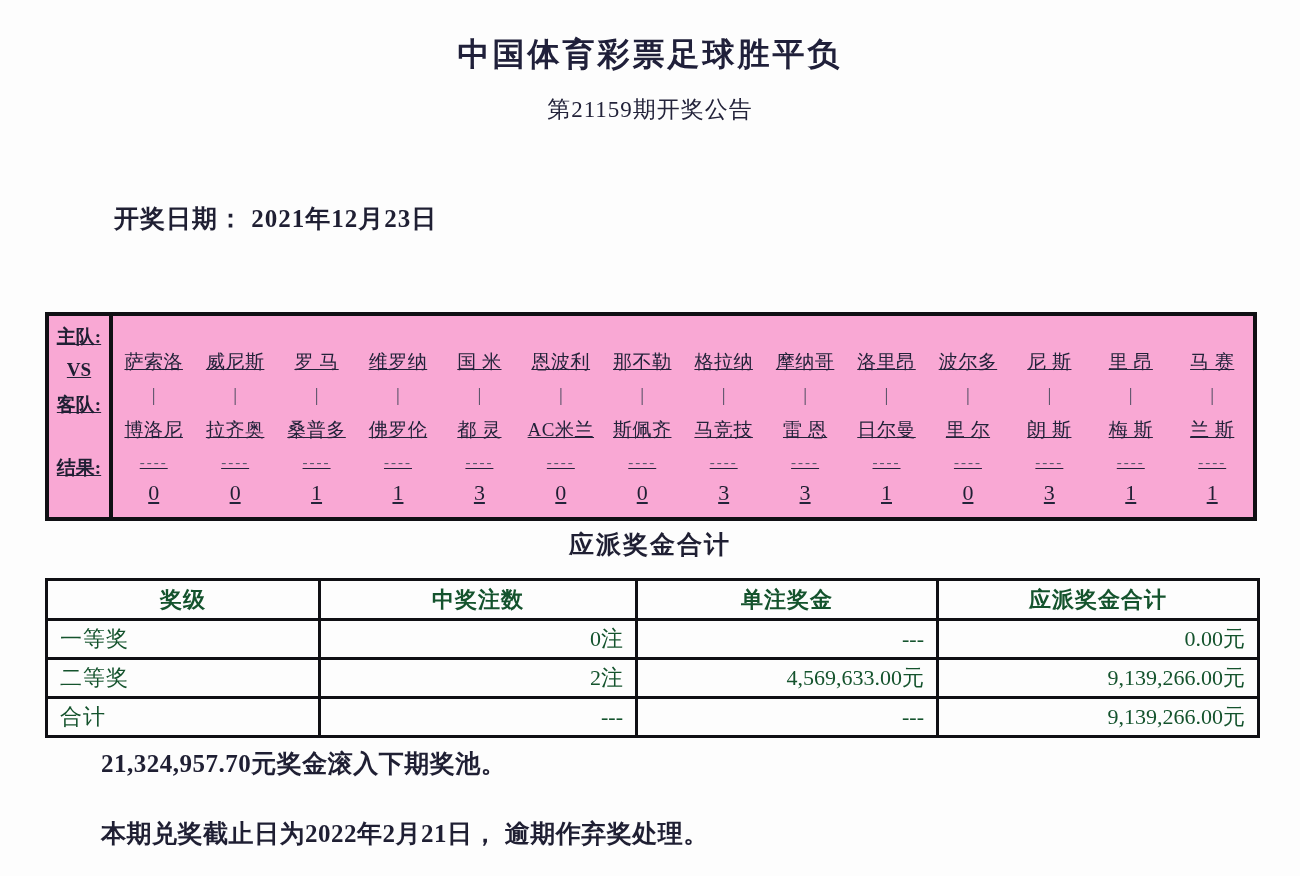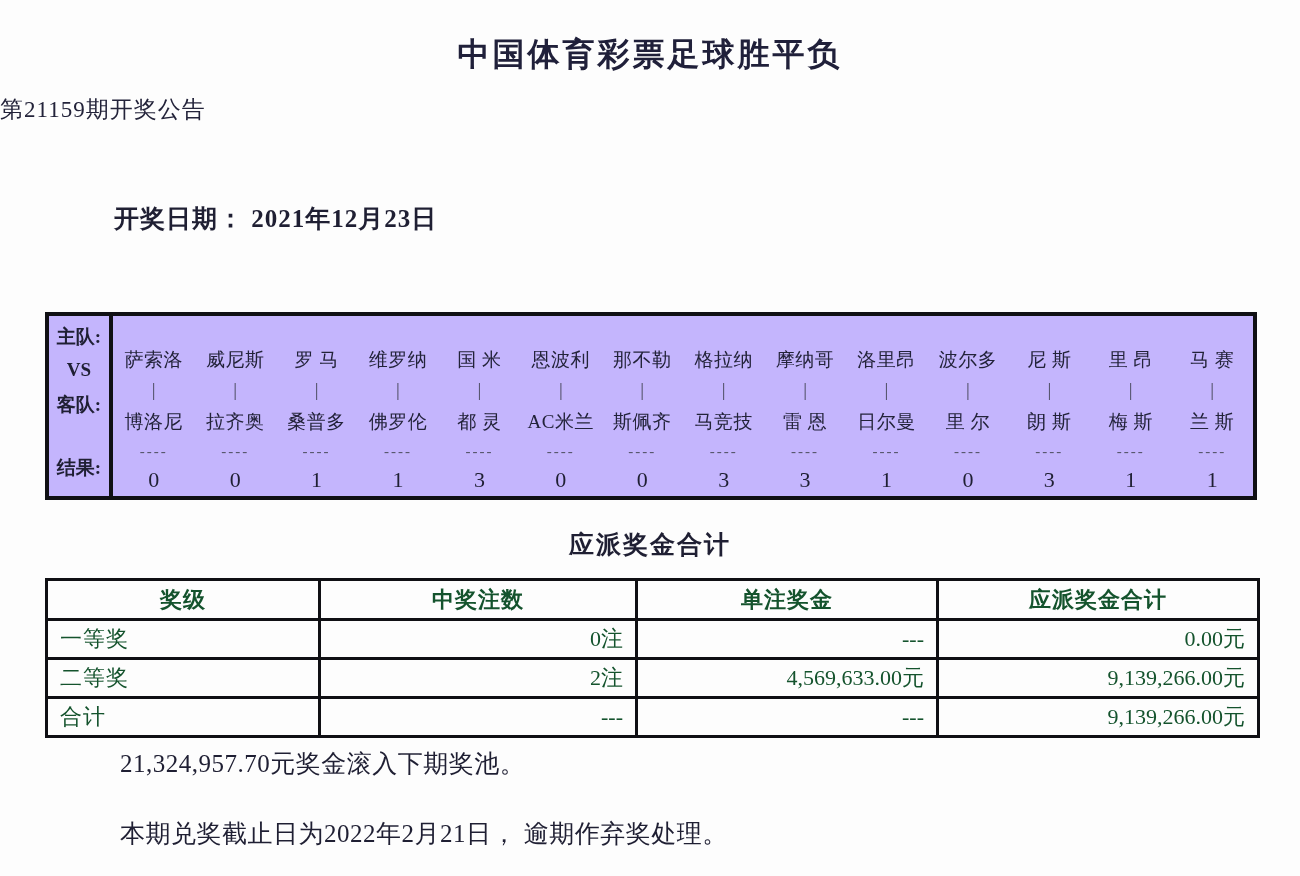--- a/index.html
+++ b/index.html
@@ -21,44 +21,46 @@
     top: 33px; left: 0; width: 100%;
     text-align: center;
     font-size: 32px;
     font-weight: 600;
     letter-spacing: 3px;
     color: #20203a;
   }
   .page-subtitle {
     position: absolute;
     top: 94px; left: 0; width: 100%;
+    text-align: center;
     font-size: 23px;
     font-weight: 500;
     letter-spacing: 1px;
     color: #23233a;
   }
   .info-line {
     position: absolute;
     left: 114px;
     font-size: 25px;
     font-weight: 600;
     letter-spacing: 1px;
     color: #1f1f33;
   }
   .info-draw-date { top: 202px; }
   .info-sales { top: 252px; }
 
   
   .match-table {
     position: absolute;
     left: 45px; top: 312px;
-    width: 1212px; height: 188px;
+    width: 1212px; height: 209px;
     border: 4px solid #101014;
-    background: #c4b5fd;
-    display: flex;
+    background: #f9a8d4;
+    display: flex;
+    text-decoration: underline;
   }
   .label-col {
     width: 64px;
     flex: 0 0 64px;
     border-right: 4px solid #101014;
     display: flex;
     flex-direction: column;
     align-items: center;
   }
   .lbl {
@@ -150,23 +152,23 @@
     text-align: center;
     letter-spacing: 1px;
   }
   .prize-table td { height: 39px; font-weight: 500; }
   .prize-table td.c-level { text-align: left; letter-spacing: 1px; }
   .prize-table td.c-num   { text-align: right; }
 
   
   .footer-line {
     position: absolute;
-    left: 120px;
+    left: 101px;
     font-size: 25px;
-    font-weight: 400;
+    font-weight: 700;
     letter-spacing: 0.5px;
     color: #1f1f33;
   }
   .footer-rollover { top: 747px; }
   .footer-deadline { top: 817px; }
 </style>
 </head>
 <body>
 
 <div class="page">

